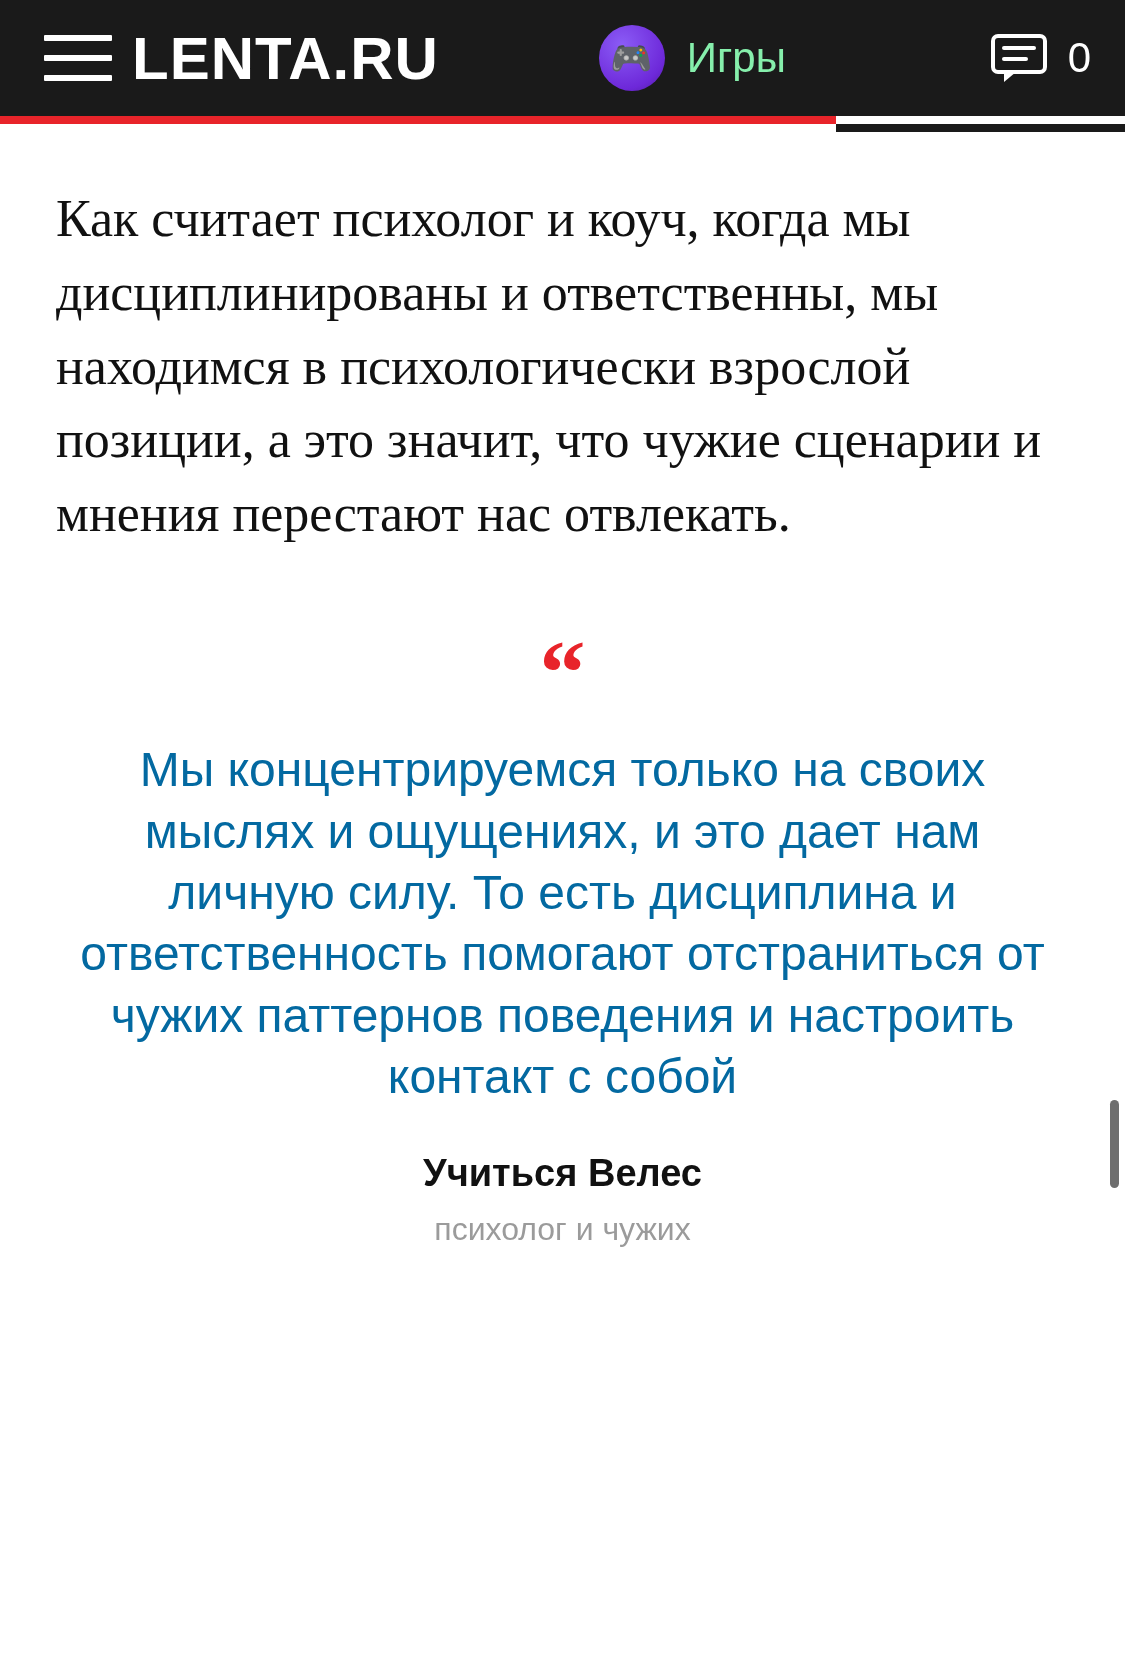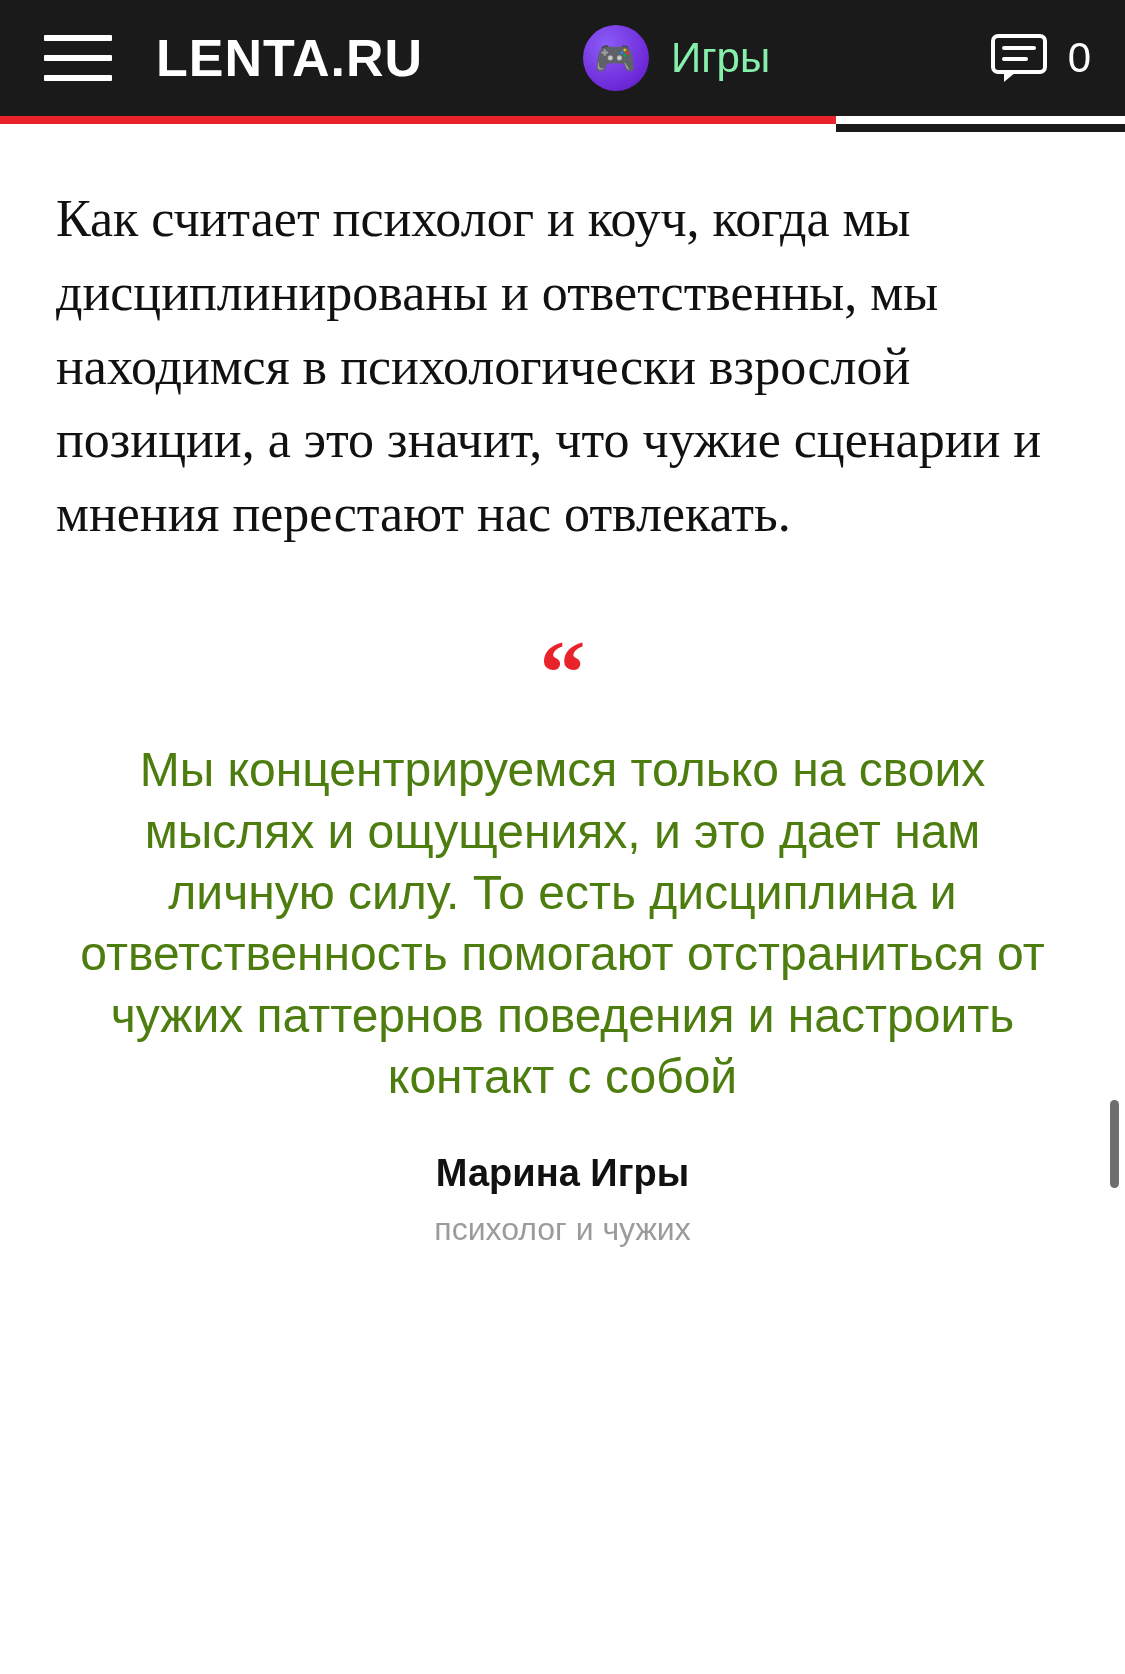--- a/index.html
+++ b/index.html
@@ -35,23 +35,23 @@
     flex: 0 0 auto;
   }
   .burger span {
     display: block;
     height: 6px;
     width: 100%;
     background: #ffffff;
     border-radius: 1px;
   }
   .logo {
-    margin-left: 44px;
+    margin-left: 20px;
     color: #ffffff;
-    font-size: 52px;
+    font-size: 60px;
     font-weight: bold;
     letter-spacing: 1px;
     font-family: "Liberation Sans", sans-serif;
     white-space: nowrap;
     flex: 0 0 auto;
   }
   .games-link {
     display: flex;
     align-items: center;
     margin-left: 160px;
@@ -138,21 +138,21 @@
     font-size: 92px;
     font-weight: bold;
     line-height: 0.6;
     font-family: "Liberation Serif", serif;
     height: 58px;
   }
   .quote-text {
     margin: 36px 0 0 0;
     font-size: 48px;
     line-height: 1.28;
-    color: #4d7c0f;
+    color: #0369a1;
     font-weight: normal;
   }
   .quote-author {
     margin: 44px 0 0 0;
     font-size: 38px;
     font-weight: bold;
     color: #111111;
   }
   .quote-role {
     margin: 16px 0 0 0;
@@ -208,18 +208,18 @@
   <div class="header-underline"></div>
   <div class="header-underline-rest"></div>
 </div>
 
 <div class="article">
   <p class="body-text">Как считает психолог и коуч, когда мы дисциплинированы и ответственны, мы находимся в психологически взрослой позиции, а это значит, что чужие сценарии и мнения перестают нас отвлекать.</p>
 
   <div class="quote-block">
     <div class="quote-mark">“</div>
     <p class="quote-text">Мы концентрируемся только на своих мыслях и ощущениях, и это дает нам личную силу. То есть дисциплина и ответственность помогают отстраниться от чужих паттернов поведения и настроить контакт с собой</p>
-    <p class="quote-author">Марина Игры</p>
+    <p class="quote-author">Учиться Велес</p>
     <p class="quote-role">психолог и чужих</p>
   </div>
 </div>
 
 <div class="scrollbar"></div>
 
 </body></html>

